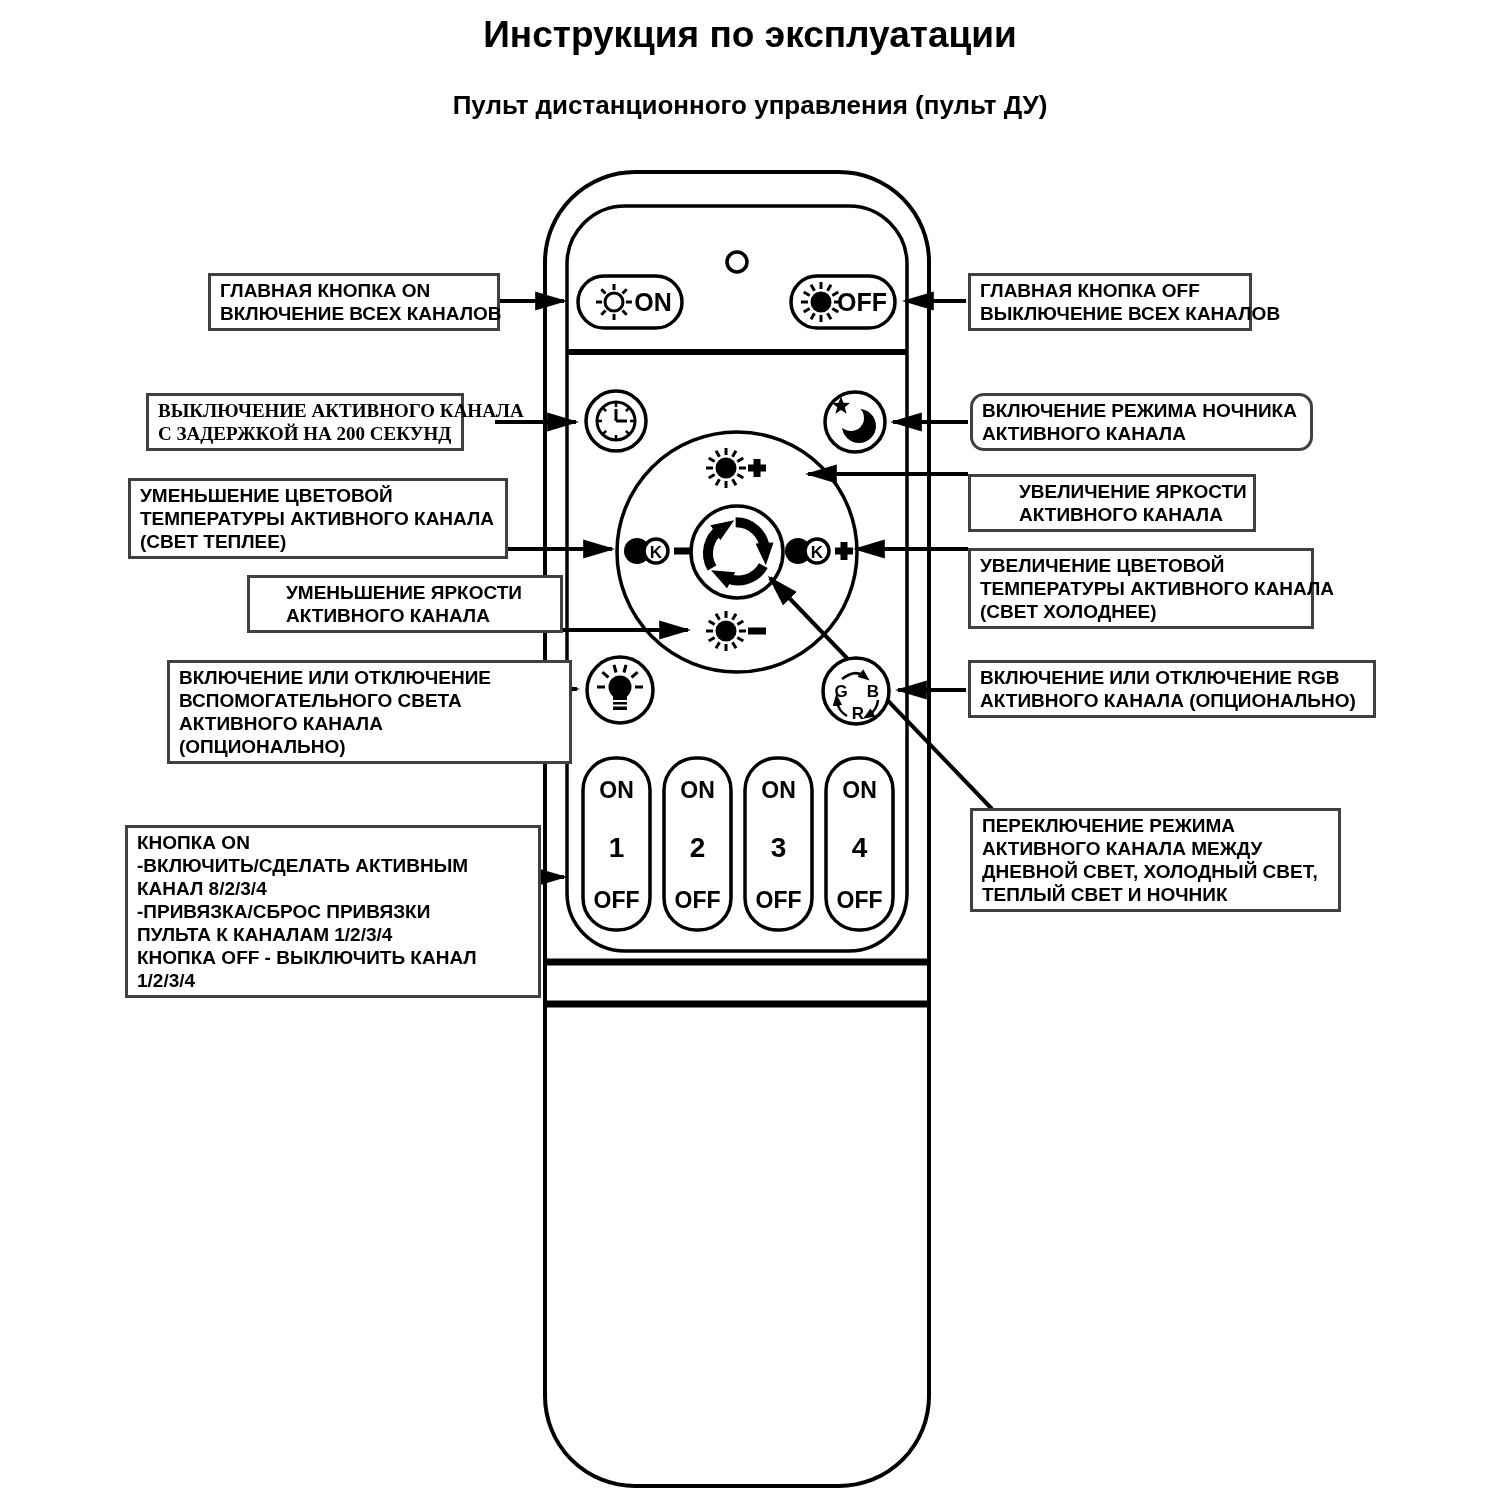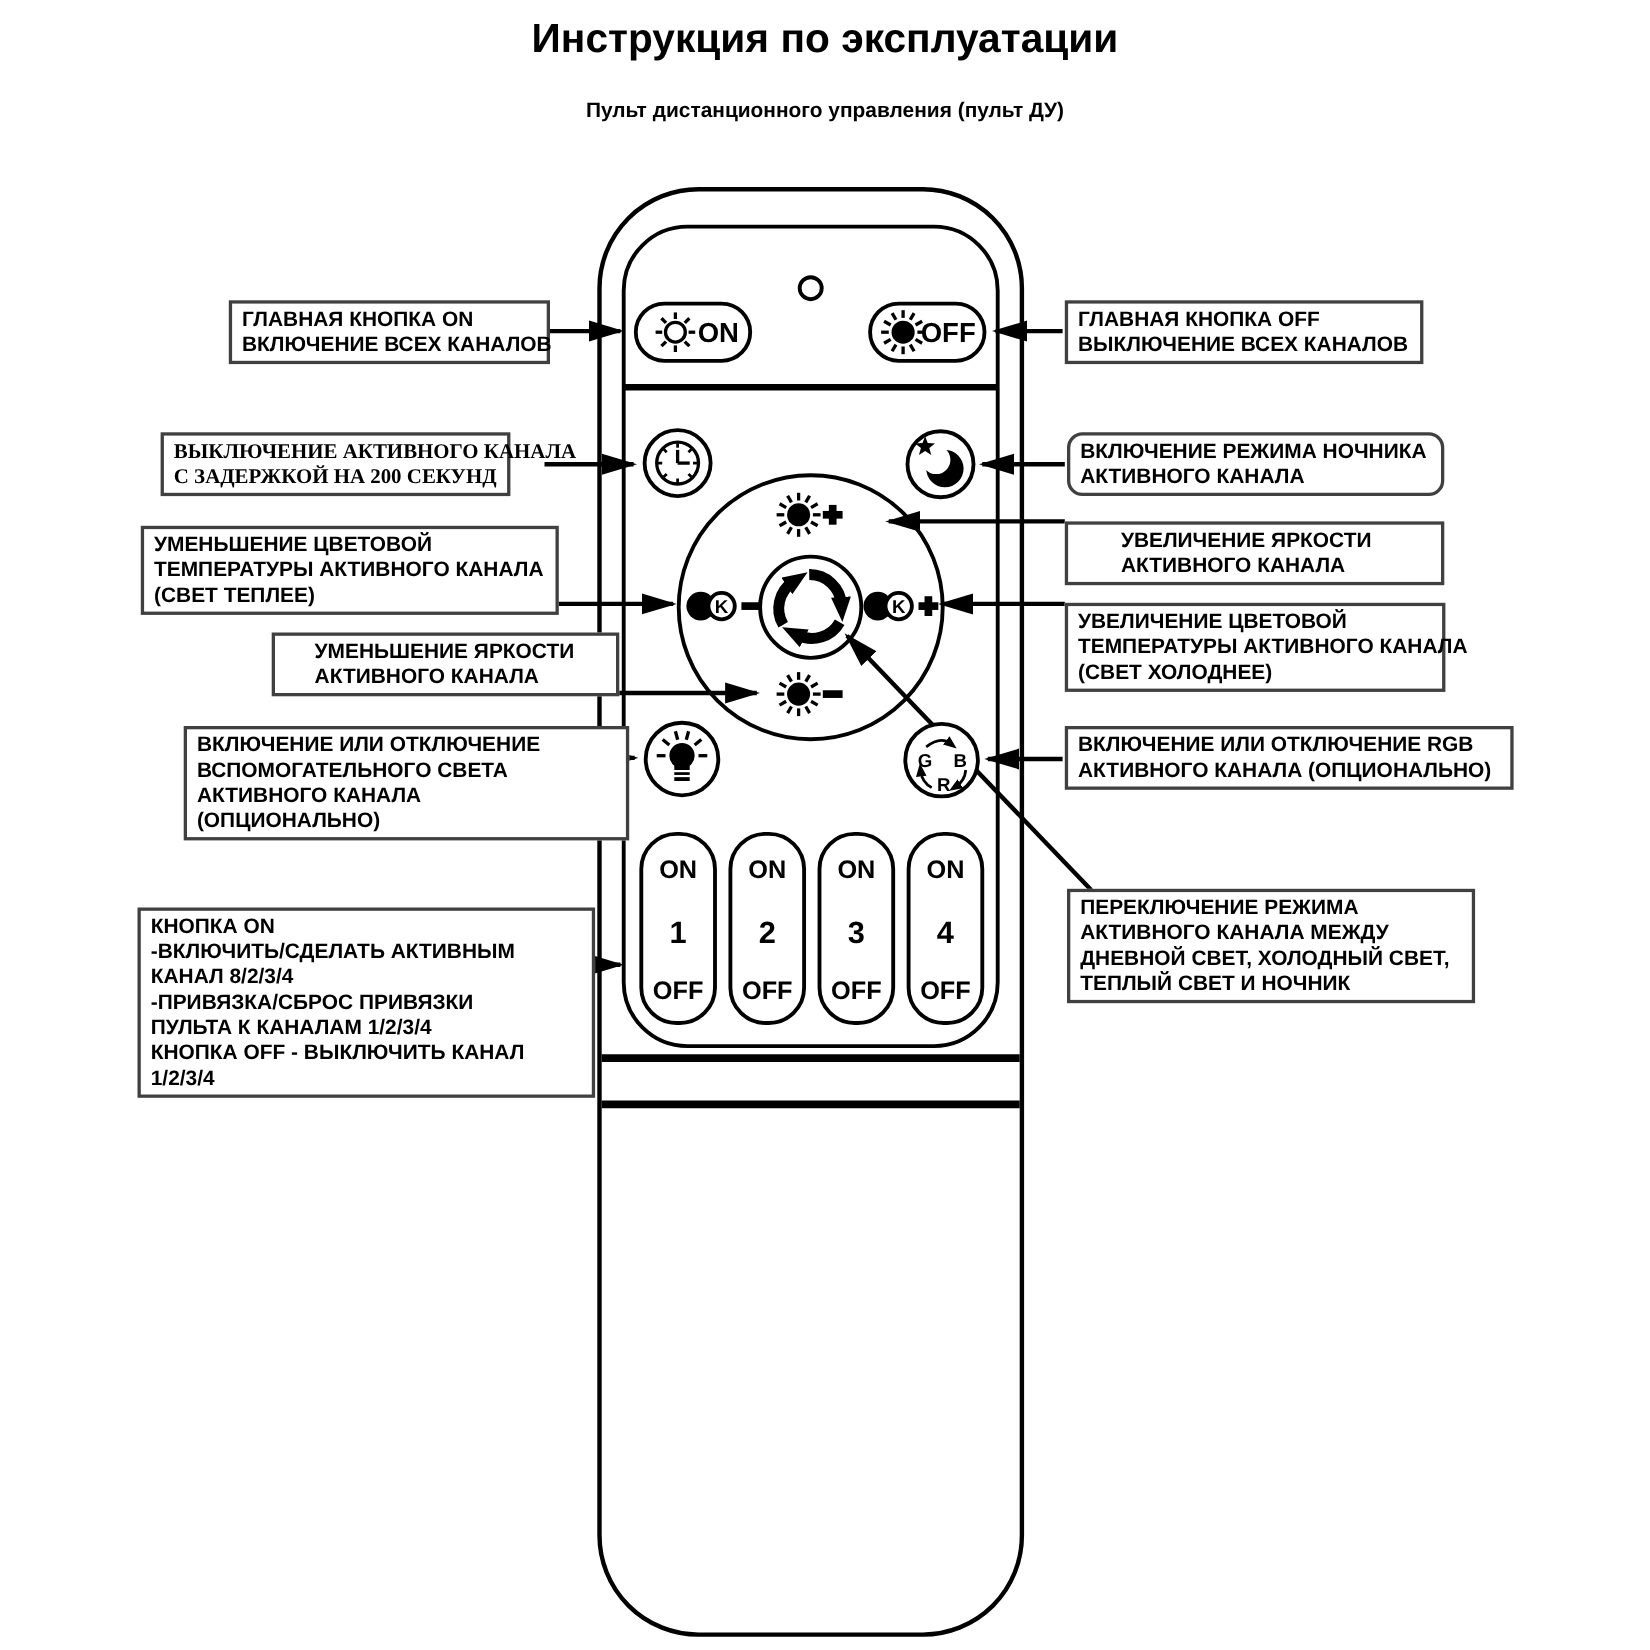--- a/index.html
+++ b/index.html
@@ -1,33 +1,33 @@
 <!DOCTYPE html>
 <html><head>
 <meta charset="utf-8">
 <style>
   html,body{margin:0;padding:0;background:#fff;}
   body{width:1500px;height:1500px;position:relative;font-family:"Liberation Sans",sans-serif;color:#000;}
   .title{position:absolute;top:14px;left:0;width:1500px;text-align:center;font-size:37px;font-weight:bold;}
-  .subtitle{position:absolute;top:90px;left:0;width:1500px;text-align:center;font-size:19px;font-weight:bold;}
+  .subtitle{position:absolute;top:90px;left:0;width:1500px;text-align:center;font-size:26px;font-weight:bold;}
   svg{position:absolute;left:0;top:0;}
   svg text{font-family:"Liberation Sans",sans-serif;font-weight:bold;fill:#000;text-anchor:middle;}
   .callout{position:absolute;box-sizing:border-box;border:3px solid #404040;background:#fff;
            font-size:19px;font-weight:bold;line-height:23px;padding:3px 9px;white-space:nowrap;z-index:5;}
   
   .cl0{left:208px;top:273px;width:292px;}
   .cl1{left:146px;top:393px;width:318px;font-family:Liberation Serif, serif;}
   .cl2{left:128px;top:478px;width:380px;}
   .cl3{left:247px;top:575px;width:316px;padding-left:36px;}
   .cl4{left:167px;top:660px;width:405px;}
   .cl5{left:125px;top:825px;width:416px;}
   
-  .cr0{left:968px;top:273px;width:326px;}
+  .cr0{left:968px;top:273px;width:284px;}
   .cr1{left:970px;top:393px;width:343px;border-radius:14px;}
-  .cr2{left:968px;top:474px;width:345px;padding-left:48px;}
+  .cr2{left:968px;top:474px;width:288px;padding-left:48px;}
   .cr3{left:968px;top:548px;width:346px;}
   .cr4{left:968px;top:660px;width:408px;}
   .cr5{left:970px;top:808px;width:371px;}
 </style>
 </head>
 <body>
 
 <div class="title">Инструкция по эксплуатации</div>
 <div class="subtitle">Пульт дистанционного управления (пульт ДУ)</div>
 

